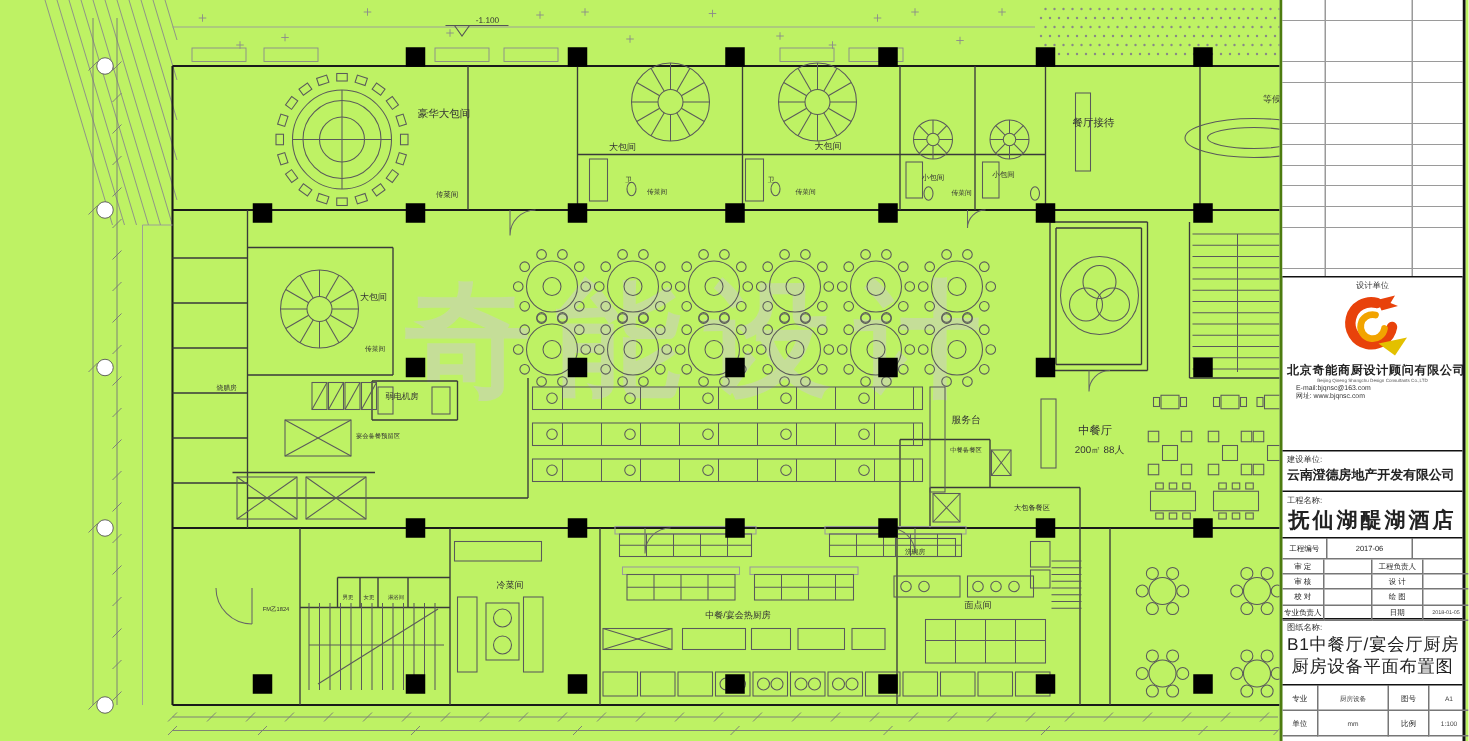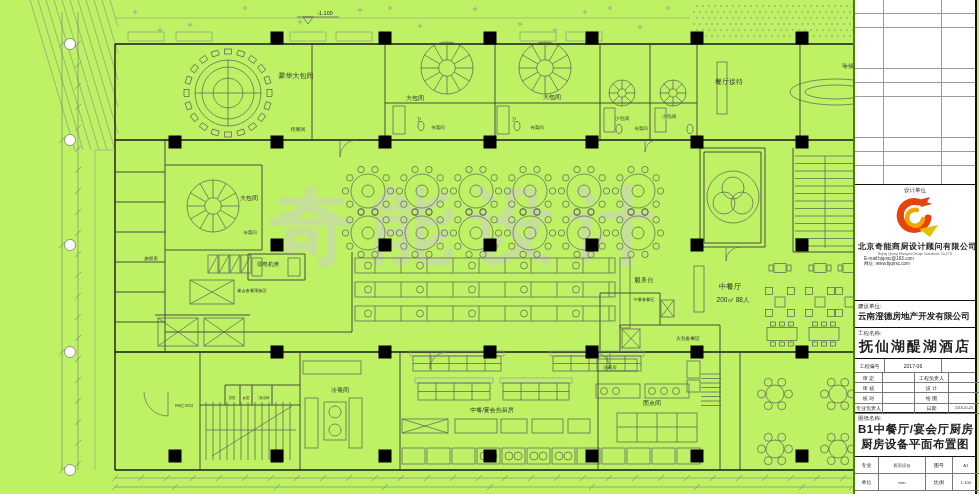--- a/index.html
+++ b/index.html
@@ -28,21 +28,21 @@
   .tb-eng{height:54px;border-bottom:1.5px solid #111;box-sizing:border-box;font-size:5px;}
   .tb-eng .r0{display:grid;grid-template-columns:30px 57px 1fr;height:13px;border-bottom:.6px solid #777;}
   .tb-eng .r0 span{display:flex;align-items:center;justify-content:center;border-right:.6px solid #777;}
   .tb-eng .r0 span:last-child{border-right:none;}
   .tb-eng .rows{display:grid;grid-template-columns:28px 32px 34px 30px;grid-auto-rows:10.2px;}
   .tb-eng .rows span{display:flex;align-items:center;justify-content:center;
       border-right:.6px solid #777;border-bottom:.6px solid #777;white-space:nowrap;}
   .tb-eng .rows span:nth-child(4n){border-right:none;}
   .tb-eng .rows .dt{font-size:3.6px;color:#444;}
   .tb-name{height:44px;text-align:center;}
-  .tb-name .ln{font-size:11.5px;font-weight:bold;letter-spacing:.5px;white-space:nowrap;}
+  .tb-name .ln{font-size:11.5px;font-weight:normal;letter-spacing:.5px;white-space:nowrap;}
   .tb-name .tb-lab{text-align:left;}
   .tb-spec{height:34px;display:grid;grid-template-columns:24px 47px 27px 26px;grid-auto-rows:17px;font-size:5px;}
   .tb-spec span{display:flex;align-items:center;justify-content:center;
       border-right:.6px solid #777;border-bottom:.6px solid #777;white-space:nowrap;}
   .tb-spec span:nth-child(4n){border-right:none;}
   .tb-spec .sm{font-size:4.4px;color:#444;}
 </style>
 </head>
 <body>
 

